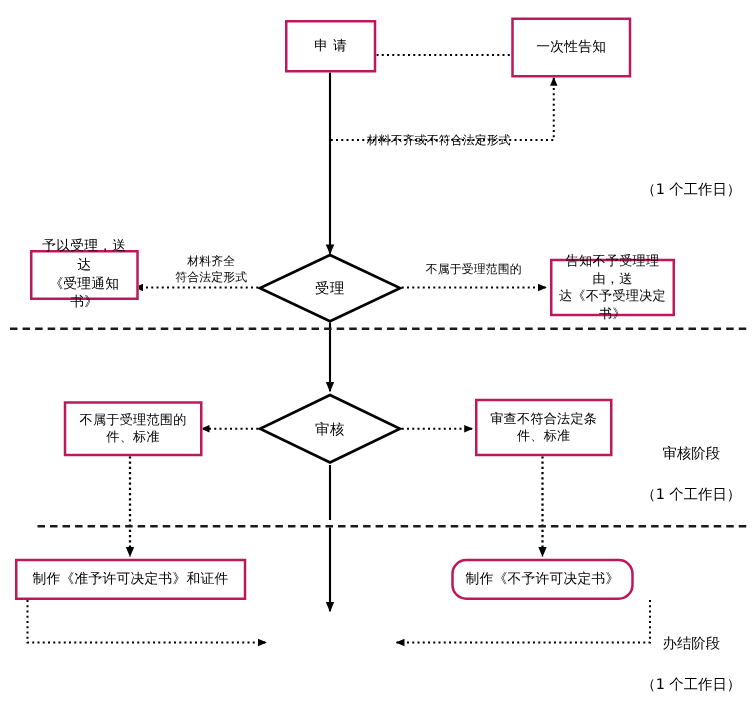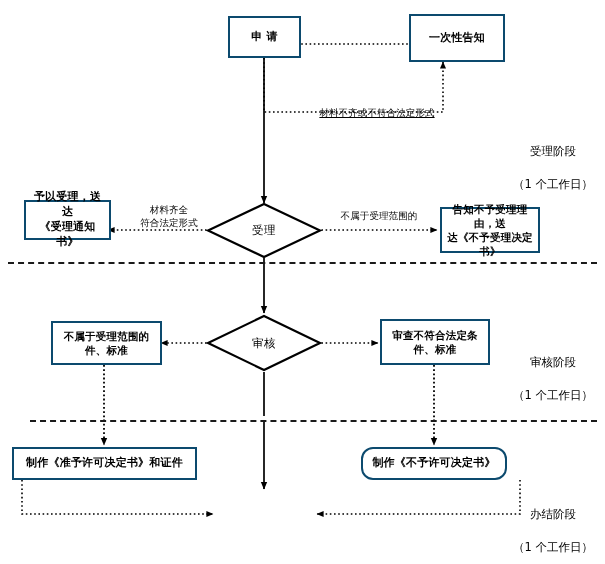--- a/index.html
+++ b/index.html
@@ -12,32 +12,31 @@
     width: 605px;
     height: 564px;
     background: #ffffff;
     font-family: "DejaVu Sans", "Liberation Sans", sans-serif;
     overflow: hidden;
   }
   
   .node-box {
     position: absolute;
     box-sizing: border-box;
-    border: 2px solid #0c4a6e;
+    border: 2px solid #be185d;
     background: #ffffff;
     display: flex;
     align-items: center;
     justify-content: center;
     text-align: center;
     font-size: 11px;
     line-height: 1.35;
     color: #000000;
     letter-spacing: 0.2px;
     padding: 2px 3px;
-    font-weight: bold;
   }
 
   .diamond {
     position: absolute;
     display: flex;
     align-items: center;
     justify-content: center;
   }
   .diamond svg { position: absolute; left: 0; top: 0; }
   .diamond .dlabel {
@@ -131,21 +130,21 @@
   <div class="divider" style="left:30px; top:420px; width:567px;"></div>
 
   <div class="node-box" style="left:228px; top:16px; width:73px; height:42px;">
     <span>申 请</span>
   </div>
 
   <div class="node-box" style="left:409px; top:14px; width:96px; height:48px;">
     <span>一次性告知</span>
   </div>
 
-  <div class="edge-label" style="left:297px; top:95px; width:160px;text-decoration:underline;">
+  <div class="edge-label" style="left:271px; top:95px; width:160px;">
     <span>材料不齐或不符合法定形式</span>
   </div>
 
   <div class="diamond" style="left:206px; top:202px; width:116px; height:57px;">
     <svg width="116" height="57" viewBox="0 0 116 57" xmlns="http://www.w3.org/2000/svg">
       <polygon points="58,2 114,28.5 58,55 2,28.5" fill="#ffffff" stroke="#000" stroke-width="2.2"></polygon>
     </svg>
     <span class="dlabel">受理</span>
   </div>
 
@@ -162,21 +161,20 @@
     <span>材料齐全
 符合法定形式</span>
   </div>
 
   <div class="node-box" style="left:440px; top:207px; width:100px; height:46px; white-space:pre-line; font-size:10.5px;">
     <span>告知不予受理理由，送
 达《不予受理决定书》</span>
   </div>
 
   <div class="stage-label" style="left:504px; top:126px; width:98px;">
-    <div>受理阶段</div>
     <div>（1 个工作日）</div>
   </div>
 
   <div class="diamond" style="left:206px; top:314px; width:116px; height:58px;">
     <svg width="116" height="58" viewBox="0 0 116 58" xmlns="http://www.w3.org/2000/svg">
       <polygon points="58,2 114,29 58,56 2,29" fill="#ffffff" stroke="#000" stroke-width="2.2"></polygon>
     </svg>
     <span class="dlabel">审核</span>
   </div>
 

